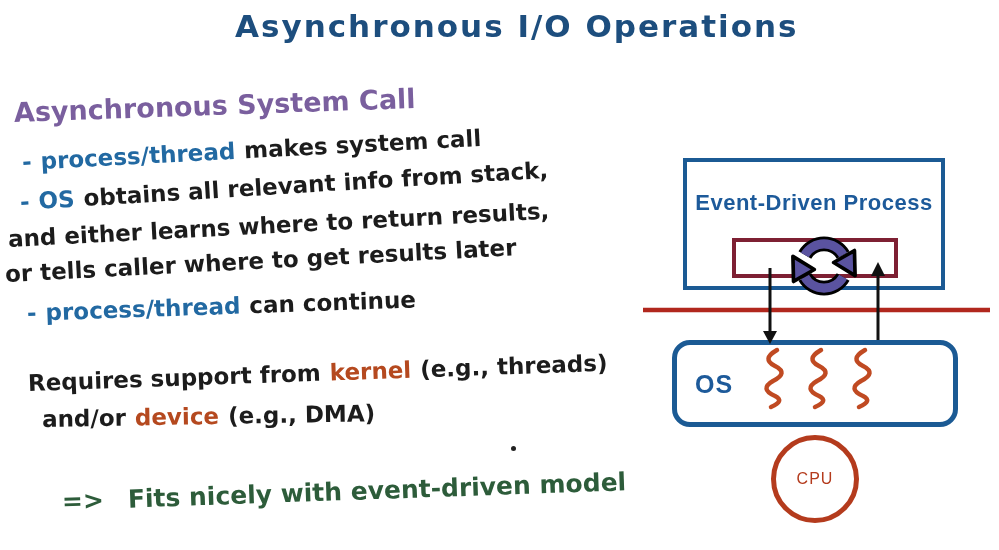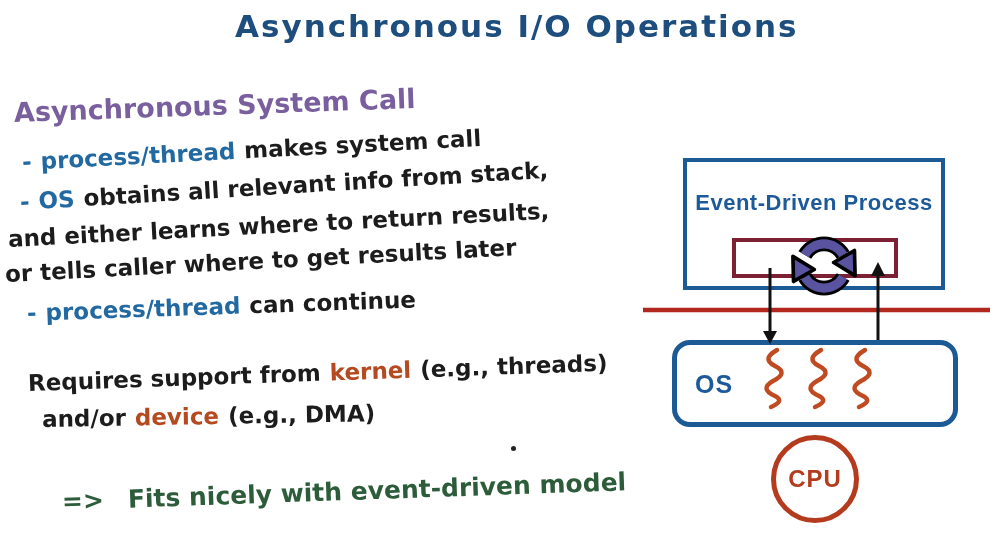--- a/index.html
+++ b/index.html
@@ -26,21 +26,21 @@
   .queue-rect{position:absolute;left:732px;top:238px;width:166px;height:40px;
               box-sizing:border-box;border:4px solid #7e2033;background:#fff;}
   .os-box{position:absolute;left:672px;top:340px;width:286px;height:87px;
           box-sizing:border-box;border:5px solid #1b5a94;border-radius:18px;background:#fff;}
   .os-label{position:absolute;left:18px;top:50%;transform:translateY(-50%);
             font-family:"Liberation Sans",sans-serif;font-weight:bold;font-size:25px;
             letter-spacing:1px;color:#1d5a9a;}
   .cpu-circle{position:absolute;left:771px;top:435px;width:88px;height:88px;
               box-sizing:border-box;border:5px solid #b43b1d;border-radius:50%;
               display:flex;align-items:center;justify-content:center;background:#fff;}
-  .cpu-label{font-family:"Liberation Sans",sans-serif;font-weight:bold;font-size:24px;
+  .cpu-label{font-family:"Liberation Sans",sans-serif;font-weight:normal;font-size:16px;
              letter-spacing:1px;color:#b43b1d;}
   .overlay{position:absolute;left:0;top:0;pointer-events:none;}
 </style>
 </head>
 <body>
 
 <div class="page">
 
   <div class="title hand">Asynchronous I/O Operations</div>
 

